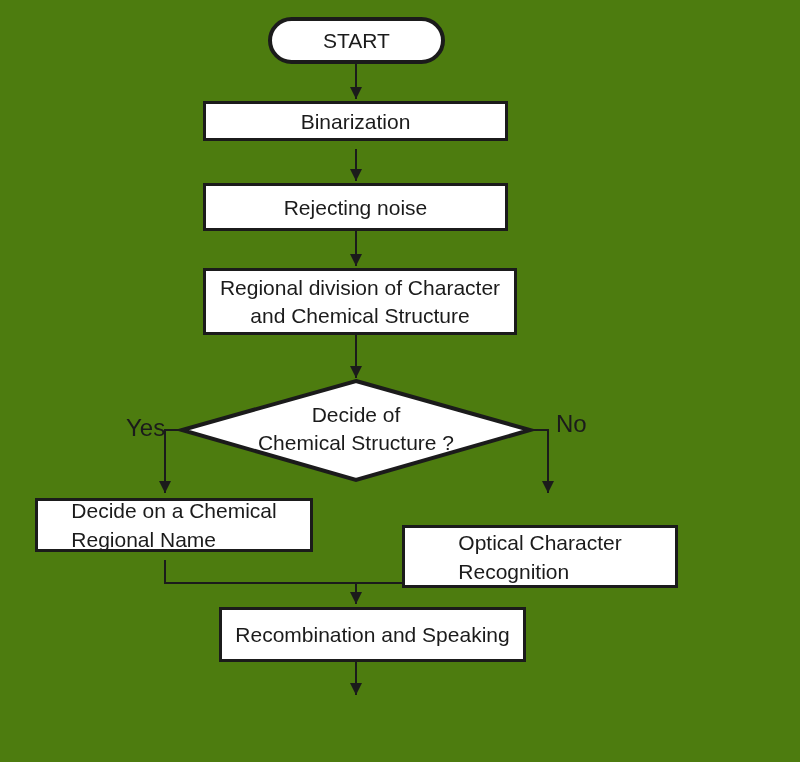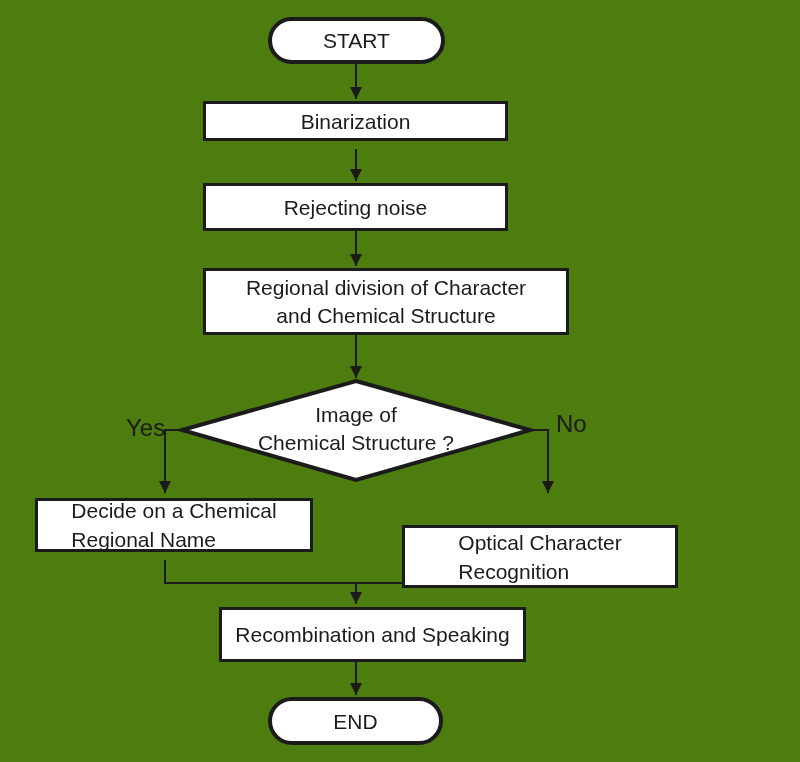--- a/index.html
+++ b/index.html
@@ -70,21 +70,21 @@
   .branch-label {
     position: absolute;
     font-size: 24px;
     line-height: 24px;
   }
   #lbl-yes { left: 126px; top: 416px; }
   #lbl-no  { left: 556px; top: 412px; }
   #n-start         { left: 268px; top: 17px;  width: 177px; height: 47px; }
   #n-binarization  { left: 203px; top: 101px; width: 305px; height: 40px; }
   #n-rejecting     { left: 203px; top: 183px; width: 305px; height: 48px; }
-  #n-regional      { left: 203px; top: 268px; width: 366px; height: 67px; }
+  #n-regional      { left: 203px; top: 268px; width: 314px; height: 67px; }
   #n-decide        { left: 35px;  top: 498px; width: 278px; height: 54px; }
   #n-ocr           { left: 402px; top: 498px; width: 276px; height: 63px; margin-top: 27px; }
   #n-recombination { left: 219px; top: 607px; width: 307px; height: 55px; }
   #n-end           { left: 268px; top: 697px; width: 175px; height: 48px; }
 </style>
 </head>
 <body>
 
 <div class="stage">
 
@@ -119,21 +119,21 @@
   </div>
 
   <div class="node twoline" id="n-regional">
     <span>
       <span>Regional division of Character</span><br>
       <span>and Chemical Structure</span>
     </span>
   </div>
 
   <div class="diamond-text">
-    <span>Image of</span><br>
+    <span>Decide of</span><br>
     <span>Chemical Structure ?</span>
   </div>
 
   <div class="branch-label" id="lbl-yes">Yes</div>
   <div class="branch-label" id="lbl-no">No</div>
 
   <div class="node leftblock" id="n-decide">
     <div class="inner">
       <span>Decide on a Chemical</span><br>
       <span>Regional Name</span>
@@ -144,17 +144,14 @@
     <div class="inner">
       <span>Optical Character</span><br>
       <span>Recognition</span>
     </div>
   </div>
 
   <div class="node" id="n-recombination">
     <span>Recombination and Speaking</span>
   </div>
 
-  <div class="node terminator" id="n-end">
-    <span>END</span>
-  </div>
 
 </div>
 
 </body></html>

